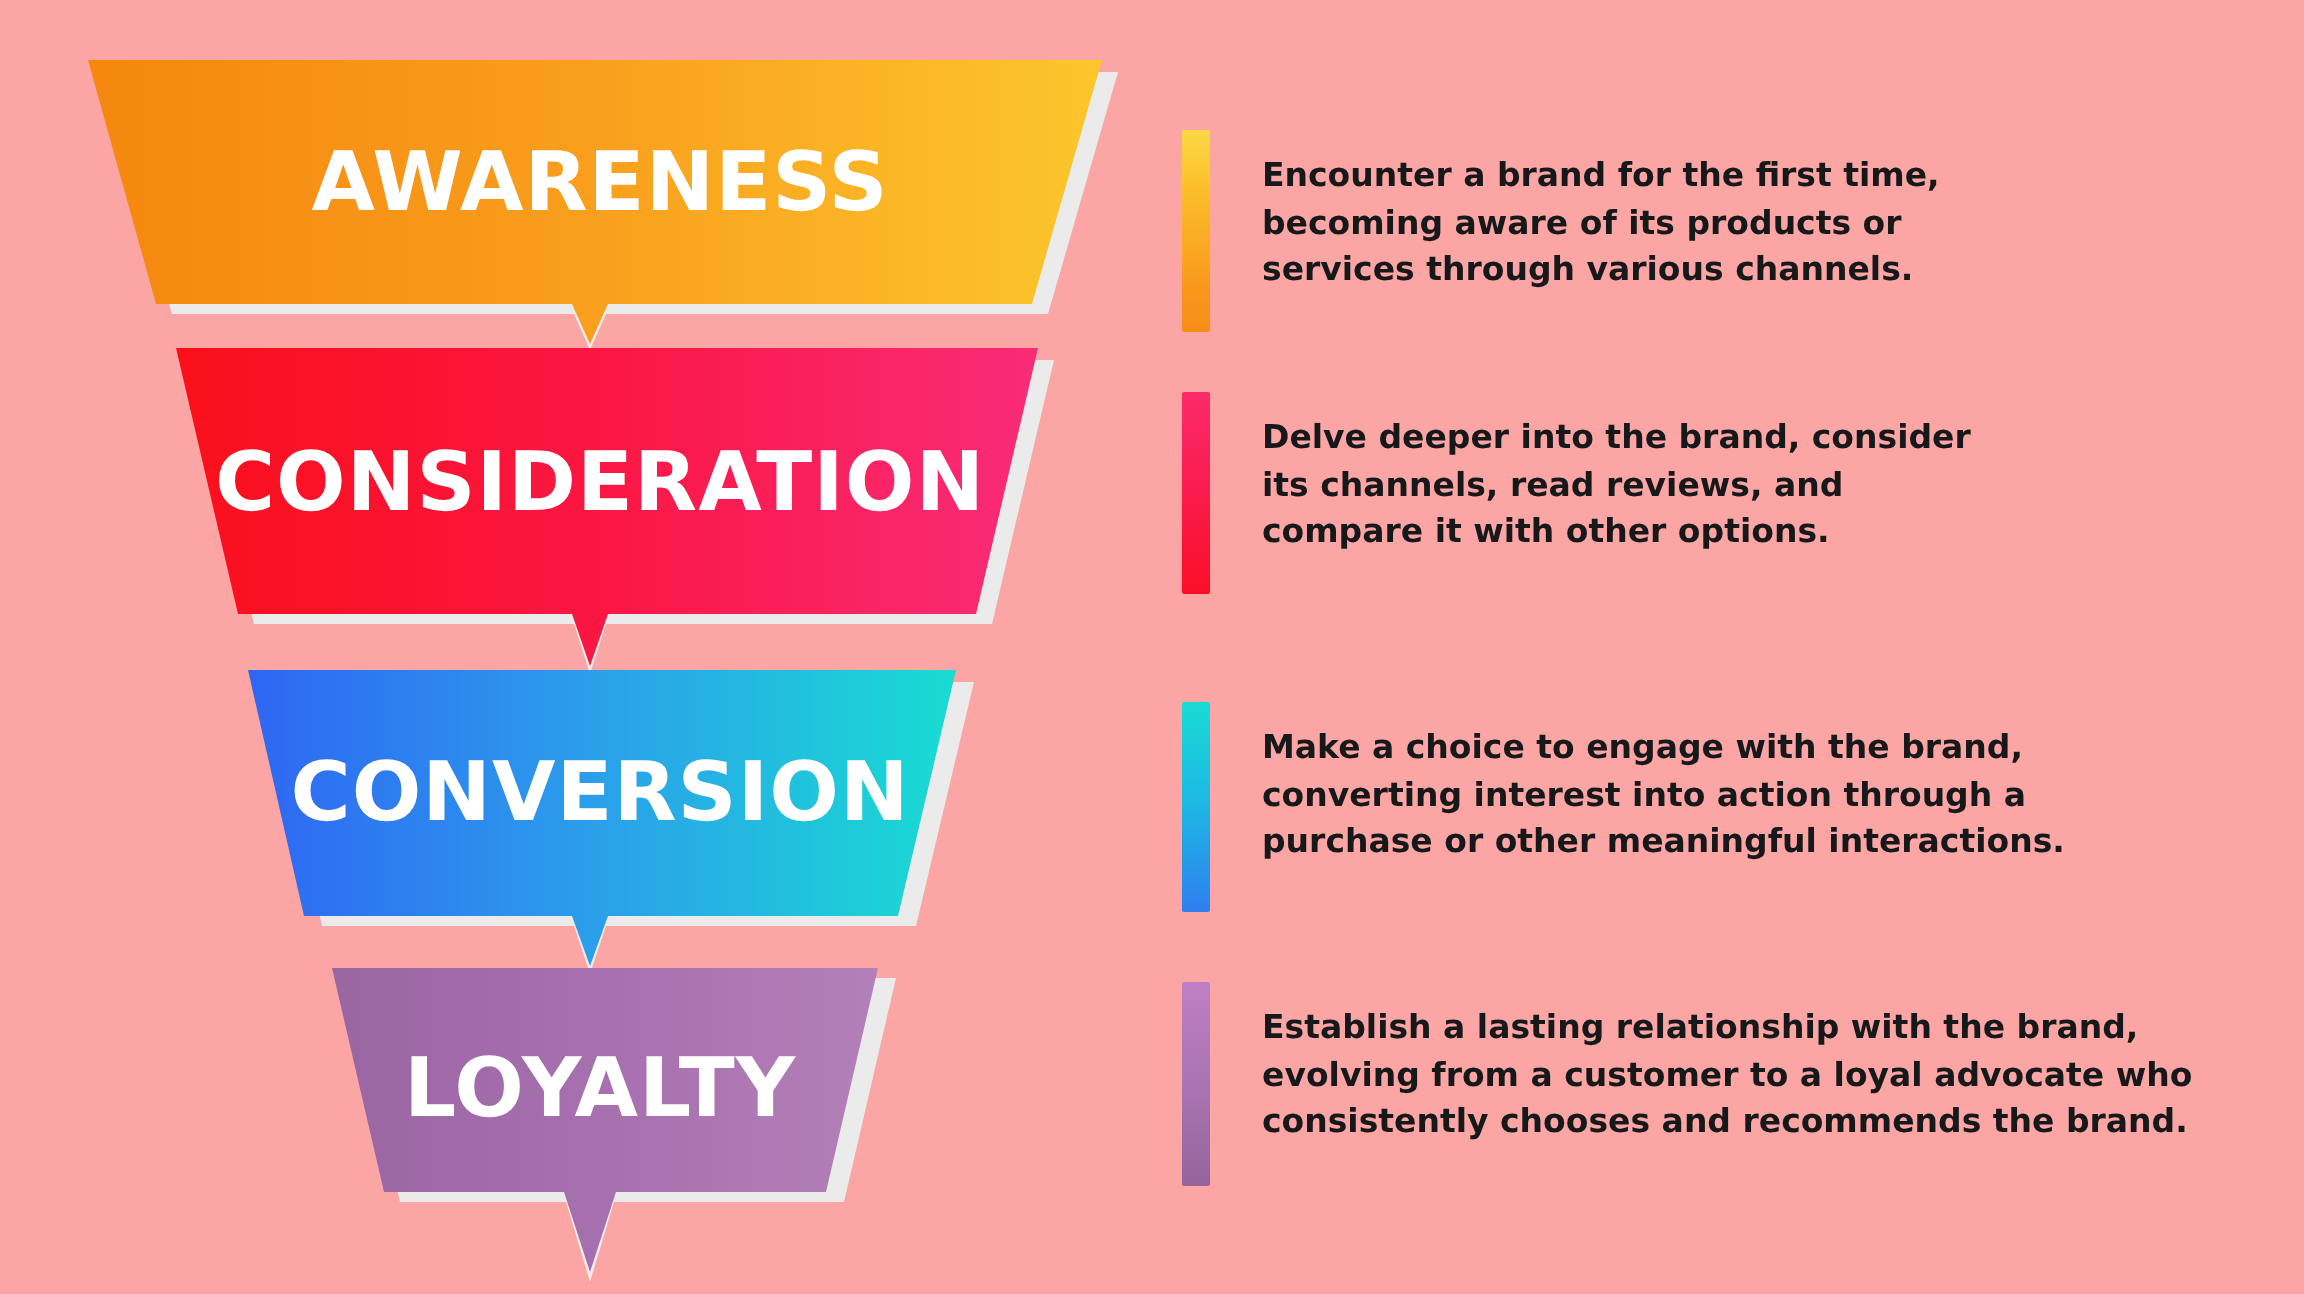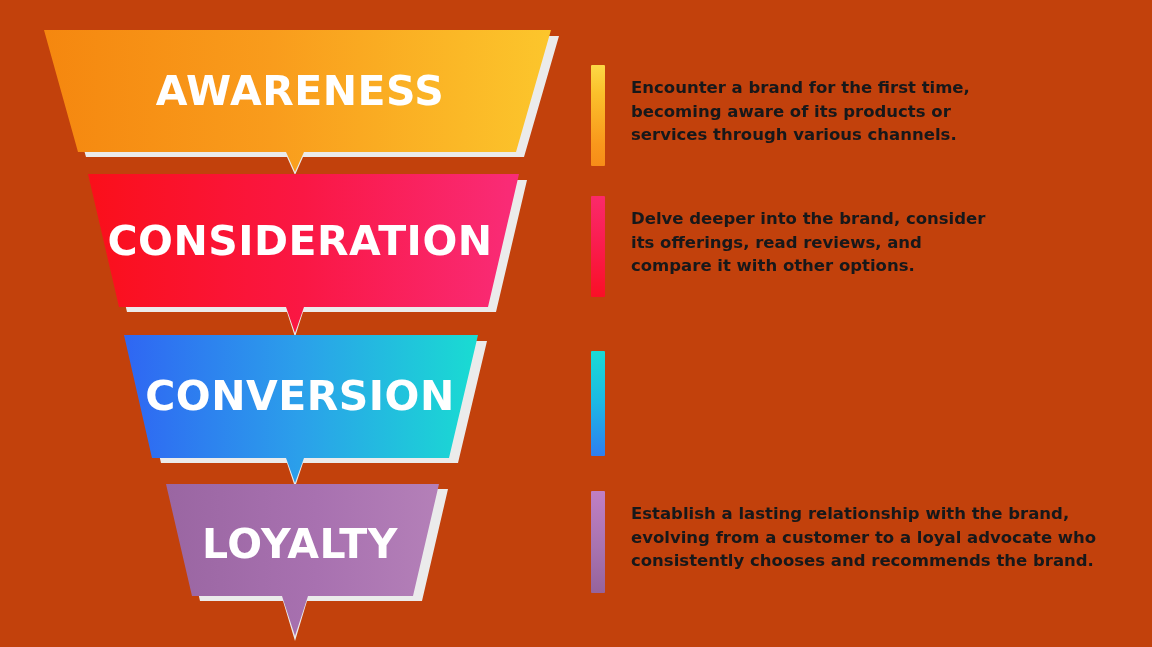--- a/index.html
+++ b/index.html
@@ -12,21 +12,21 @@
     height: 647px;
     overflow: hidden;
     font-family: "Liberation Sans", sans-serif;
     position: relative;
   }
 
   #stage {
     position: relative;
     width: 1152px;
     height: 647px;
-    background: #c2410c;
+    background: #fca5a5;
   }
 
   
   #funnel-wrap {
     position: absolute;
     left: 0;
     top: 0;
     width: 600px;
     height: 647px;
   }
@@ -152,26 +152,29 @@
     <div class="legend-row row-0">
       <div class="accent-bar"></div>
       <div class="legend-text">Encounter a brand for the first time,
 becoming aware of its products or
 services through various channels.</div>
     </div>
 
     <div class="legend-row row-1">
       <div class="accent-bar"></div>
       <div class="legend-text">Delve deeper into the brand, consider
-its offerings, read reviews, and
+its channels, read reviews, and
 compare it with other options.</div>
     </div>
 
     <div class="legend-row row-2">
       <div class="accent-bar"></div>
+      <div class="legend-text">Make a choice to engage with the brand,
+converting interest into action through a
+purchase or other meaningful interactions.</div>
     </div>
 
     <div class="legend-row row-3">
       <div class="accent-bar"></div>
       <div class="legend-text">Establish a lasting relationship with the brand,
 evolving from a customer to a loyal advocate who
 consistently chooses and recommends the brand.</div>
     </div>
 
   </div>

